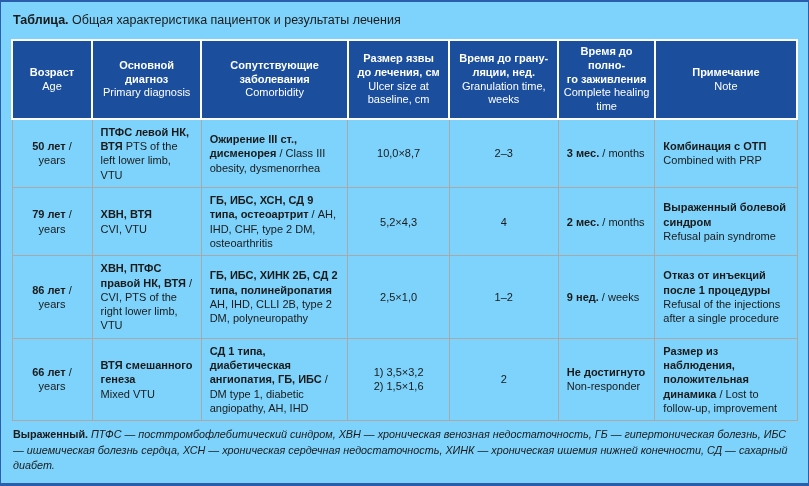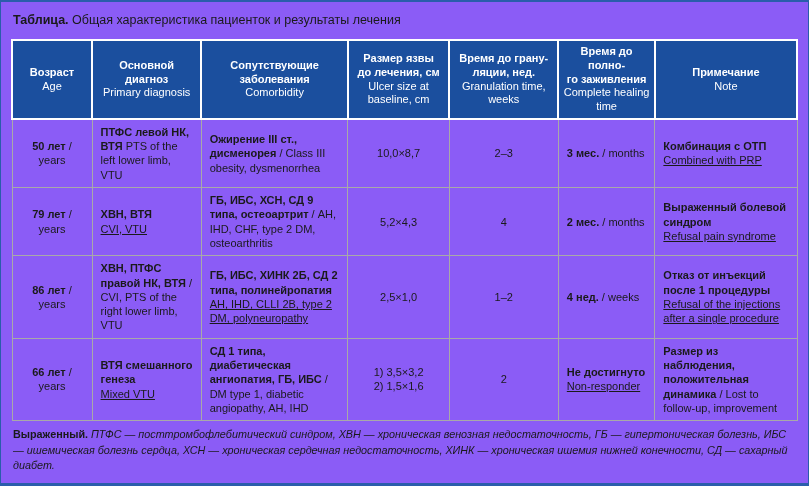--- a/index.html
+++ b/index.html
@@ -5,21 +5,21 @@
   * { margin: 0; padding: 0; box-sizing: border-box; }
   html, body { background: #ffffff; }
   body { font-family: "Liberation Sans", sans-serif; color: #1a1a1a; }
 
   .figure {
     width: 809px;
     height: 486px;
     border: 1px solid #2a5dab;
     border-top-width: 2px;
     border-bottom-width: 3px;
-    background: #8b5cf6;
+    background: #7dd3fc;
     overflow: hidden;
   }
 
   .caption { padding: 9px 12px 7px 12px; font-size: 12.5px; line-height: 1.45; }
   .caption .cap-label { font-weight: bold; }
 
   table.data-table {
     width: calc(100% - 20px);
     margin: 3px 10px 0 10px;
     border-collapse: collapse;
@@ -53,21 +53,21 @@
   tbody tr:nth-child(2) { height: 57px; }
   tbody tr:nth-child(3) { height: 76px; }
   tbody tr:nth-child(4) { height: 73px; }
 
   tbody td:nth-child(1),
   tbody td:nth-child(4),
   tbody td:nth-child(5) { text-align: center; }
 
   .c-ru { font-weight: bold; }
   .c-en { font-weight: normal; }
-  .c-en.blk { display: block; text-decoration: underline; }
+  .c-en.blk { display: block; }
   td.plain { white-space: pre-line; }
 
   .notes { padding: 6px 12px 0 12px; }
   .note-p { font-size: 10.8px; font-style: italic; line-height: 1.42; margin-bottom: 6px; }
   .note-label { font-weight: bold; font-style: normal; }
 </style>
 </head>
 <body>
 
 <div class="figure">
@@ -144,21 +144,21 @@
           <td class="plain">4</td>
           <td><span class="c-ru">2 мес.</span><span class="c-en"> / months</span></td>
           <td><span class="c-ru">Выраженный болевой синдром</span><span class="c-en blk">Refusal pain syndrome</span></td>
         </tr>
         <tr>
           <td><span class="c-ru">86 лет</span><span class="c-en"> / years</span></td>
           <td><span class="c-ru">ХВН, ПТФС правой НК, ВТЯ</span><span class="c-en"> / CVI, PTS of the right lower limb, VTU</span></td>
           <td><span class="c-ru">ГБ, ИБС, ХИНК 2Б, СД 2 типа, полинейропатия</span><span class="c-en blk">AH, IHD, CLLI 2B, type 2 DM, polyneuropathy</span></td>
           <td class="plain">2,5×1,0</td>
           <td class="plain">1–2</td>
-          <td><span class="c-ru">4 нед.</span><span class="c-en"> / weeks</span></td>
+          <td><span class="c-ru">9 нед.</span><span class="c-en"> / weeks</span></td>
           <td><span class="c-ru">Отказ от инъекций после 1 процедуры</span><span class="c-en blk">Refusal of the injections after a single procedure</span></td>
         </tr>
         <tr>
           <td><span class="c-ru">66 лет</span><span class="c-en"> / years</span></td>
           <td><span class="c-ru">ВТЯ смешанного генеза</span><span class="c-en blk">Mixed VTU</span></td>
           <td><span class="c-ru">СД 1 типа, диабетическая ангиопатия, ГБ, ИБС</span><span class="c-en"> / DM type 1, diabetic angiopathy, AH, IHD</span></td>
           <td class="plain">1) 3,5×3,2
 2) 1,5×1,6</td>
           <td class="plain">2</td>
           <td><span class="c-ru">Не достигнуто</span><span class="c-en blk">Non-responder</span></td>

